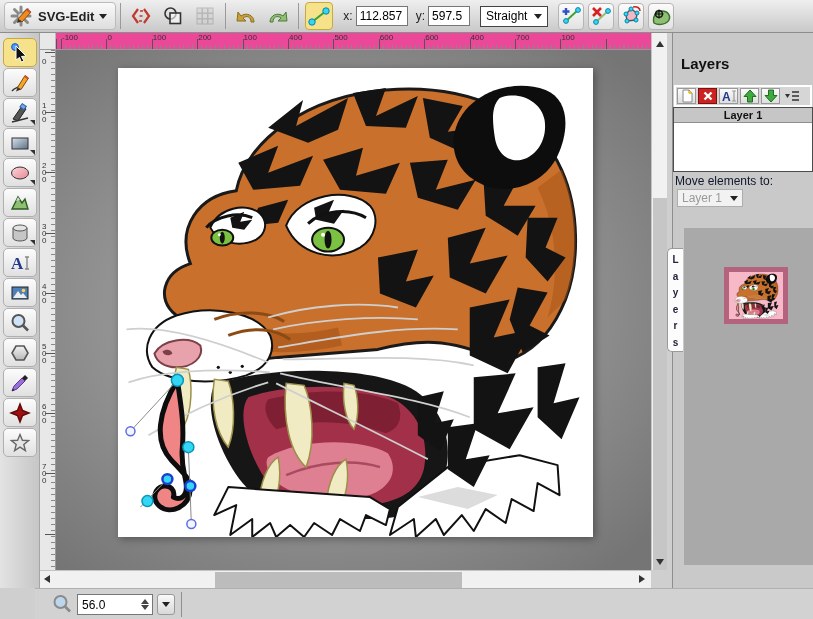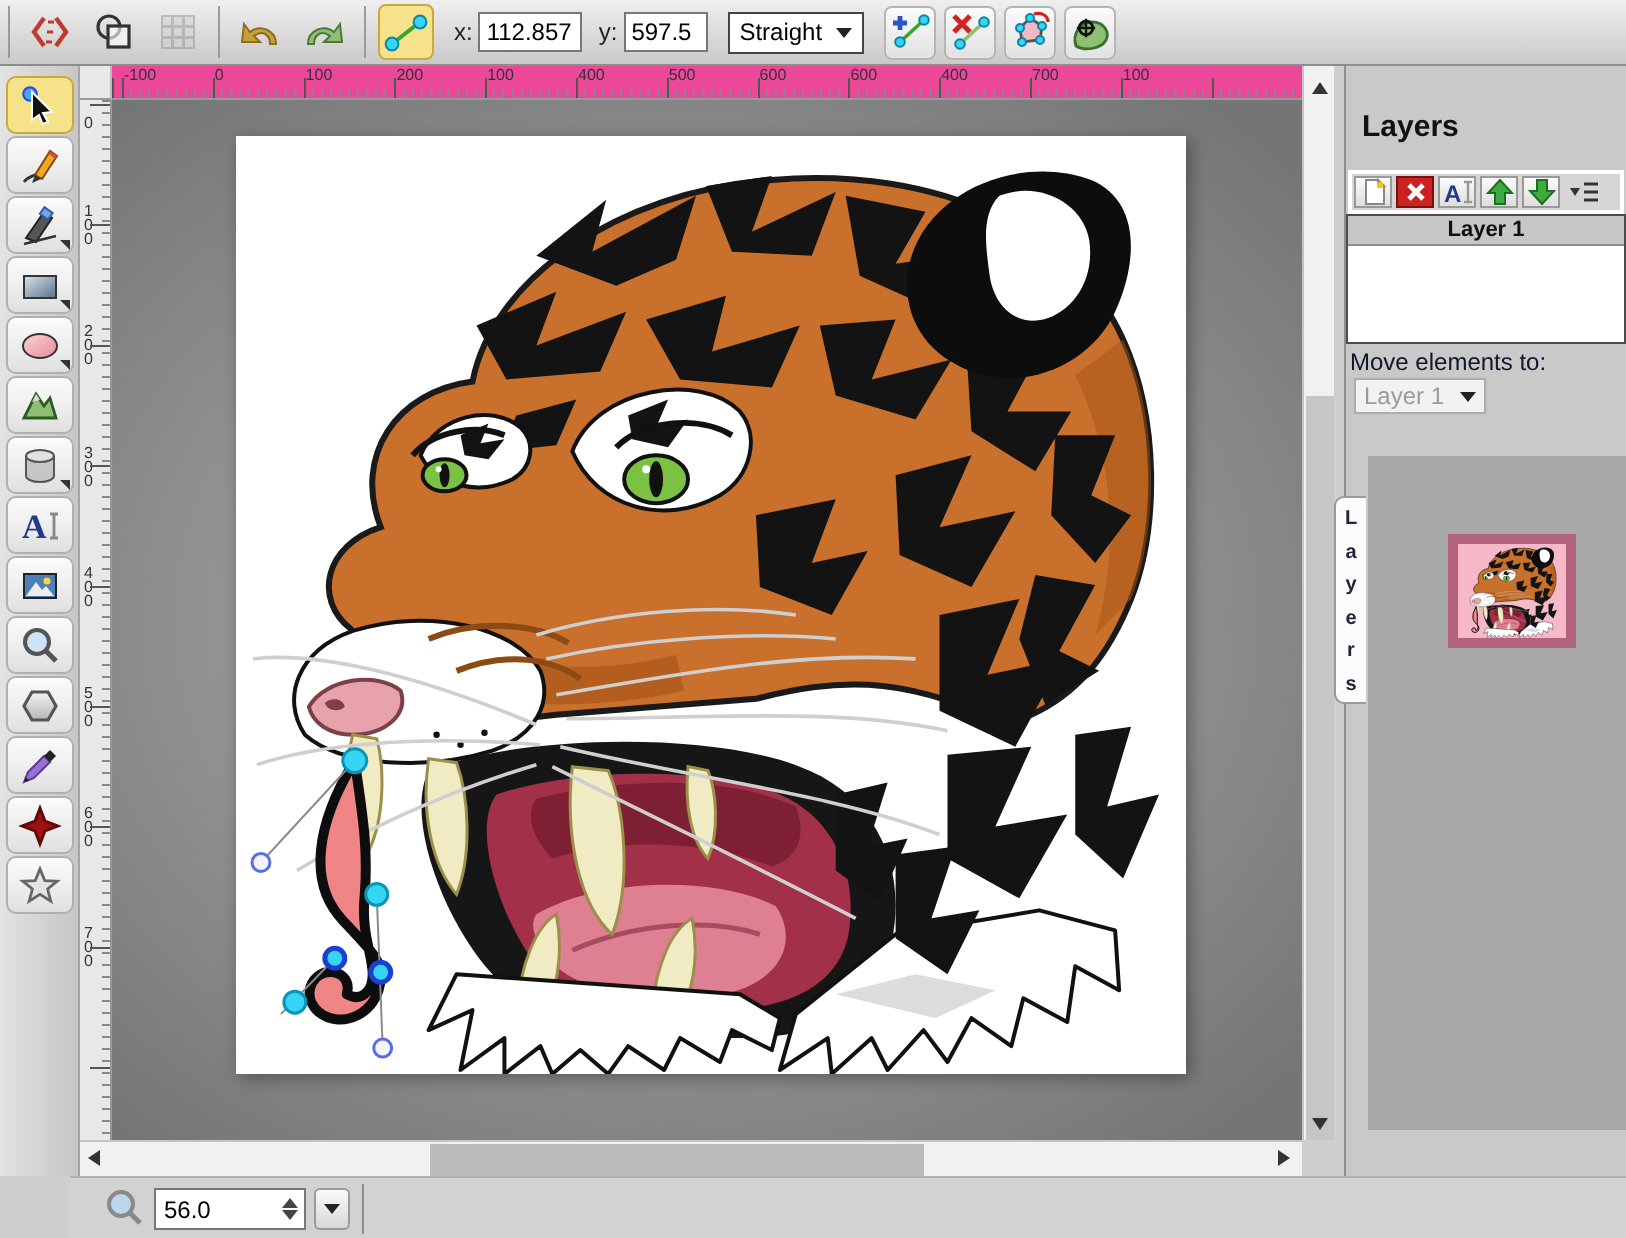--- a/index.html
+++ b/index.html
@@ -219,20 +219,33 @@
       </g>
 
       <path fill="#ef8585" stroke="#0d0d0d" stroke-width="5" stroke-linejoin="round" d="M59,313 C40,344 35,374 53,393 C66,407 73,413 72,422 C71,440 52,448 41,439 C33,432 36,421 45,419 C52,418 57,423 55,430 C62,434 68,429 68,420 C68,410 62,400 64,380 C66,355 62,335 59,313 Z"></path>
     </symbol>
   </defs>
 </svg>
 
 <div class="app">
 
   <div class="menubar">
+    <div class="logo-btn">
+      <svg width="24" height="24" viewBox="0 0 24 24">
+        <g stroke="#8a8a8a" stroke-width="3" stroke-linecap="round">
+          <path d="M12,3 V21 M3,12 H21 M5.5,5.5 L18.5,18.5 M18.5,5.5 L5.5,18.5"></path>
+        </g>
+        <circle cx="12" cy="12" r="3.4" fill="#cfcfcf" stroke="#777"></circle>
+        <path d="M9,15 L18,5 L22,8 L13,18 Z" fill="#f08c1e" stroke="#8c4a10" stroke-width="1"></path>
+        <path d="M18,5 L22,8 L21,9.2 L17,6.2 Z" fill="#d94b3a"></path>
+        <path d="M9,15 L8,19 L12.6,17.6 Z" fill="#333"></path>
+      </svg>
+      <span class="label">SVG-Edit</span>
+      <span class="caret-down"></span>
+    </div>
     <div class="tb-sep"></div>
 
     <div class="tb-btn">
       <svg width="22" height="22" viewBox="0 0 22 22">
         <path d="M8,4 L3,11 L8,18" fill="none" stroke="#c0392b" stroke-width="2.2"></path>
         <path d="M14,4 L19,11 L14,18" fill="none" stroke="#c0392b" stroke-width="2.2"></path>
         <path d="M10,6 h3 M9.5,11 h3 M9,16 h3" stroke="#c0392b" stroke-width="1.4"></path>
       </svg>
     </div>
     <div class="tb-btn">

